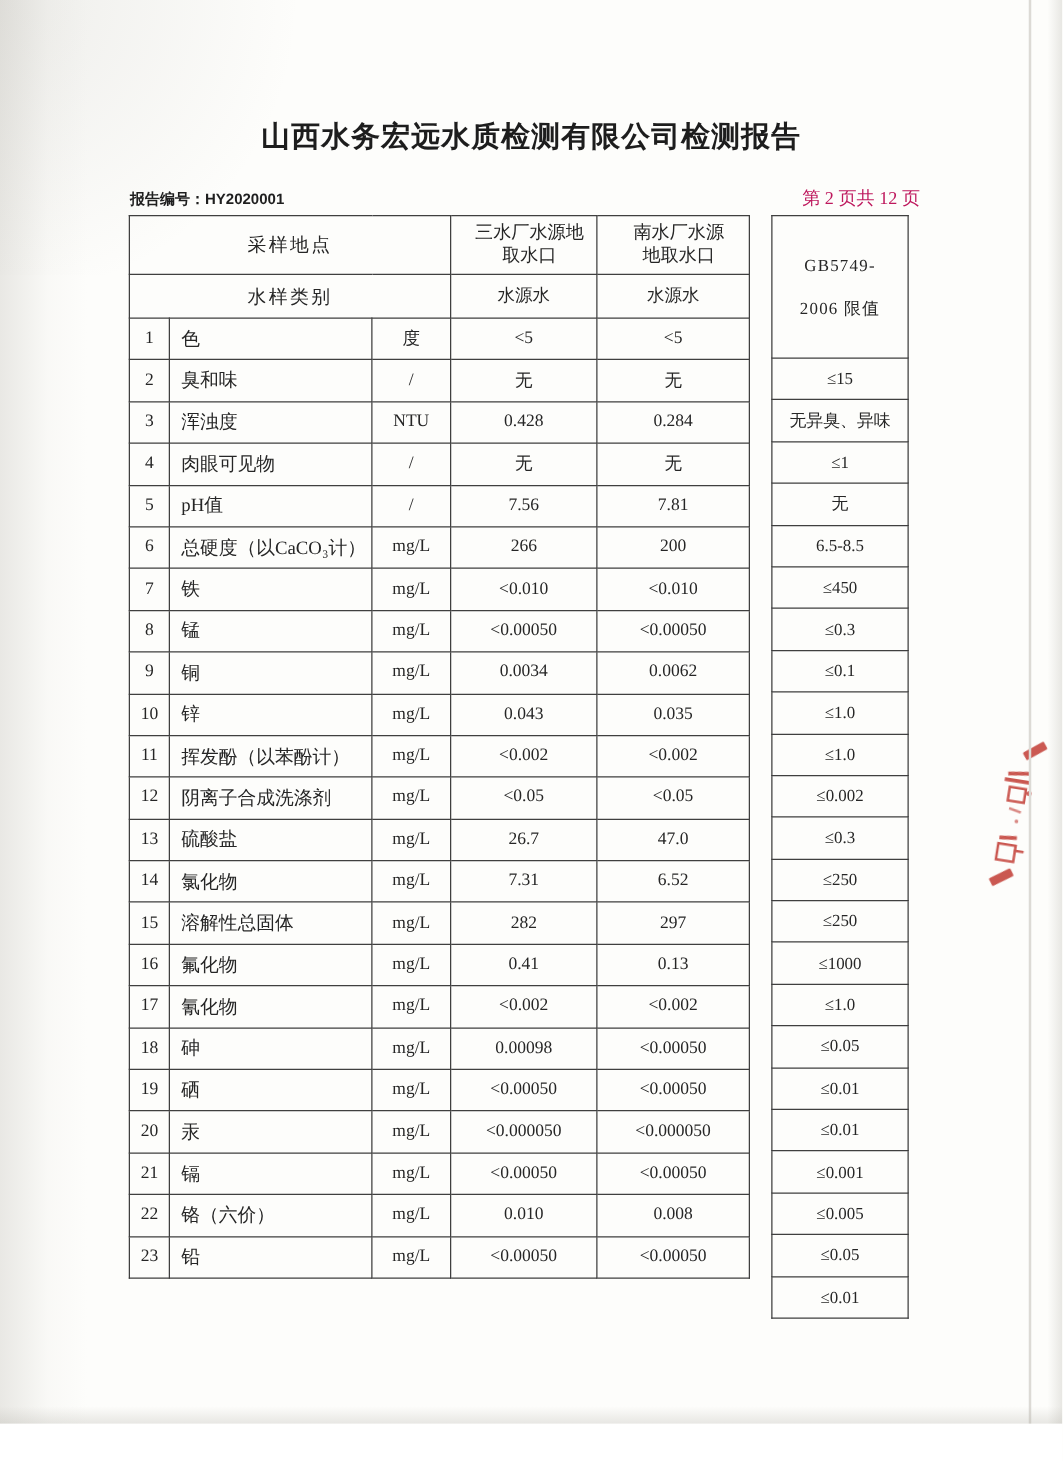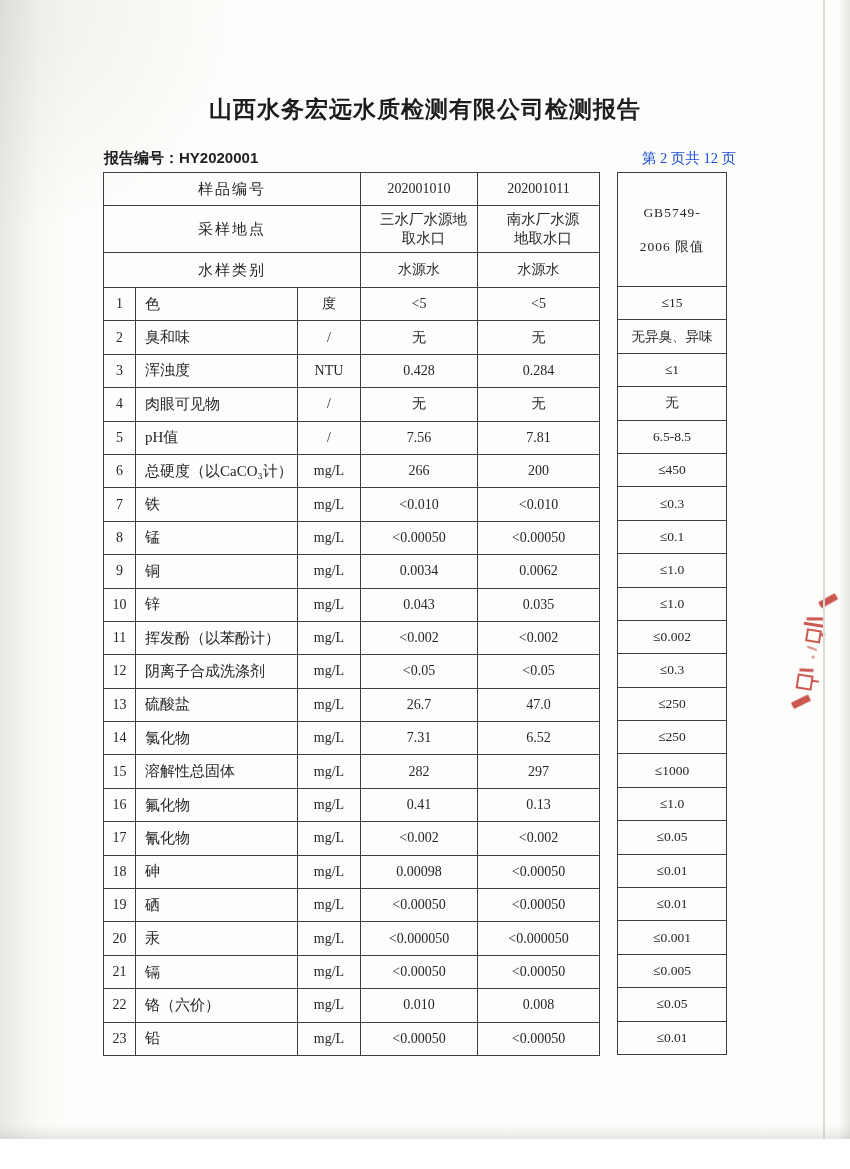--- a/index.html
+++ b/index.html
@@ -26,22 +26,22 @@
   .doc-title{
     position:absolute;left:0;top:94px;width:100%;
     text-align:center;font-size:23px;font-weight:700;letter-spacing:1px;
     font-family:"Liberation Sans","DejaVu Sans",sans-serif;color:#1d1d1d;
   }
   .meta-row{
     position:absolute;left:104px;top:146px;width:632px;height:22px;
     display:flex;justify-content:space-between;align-items:flex-end;
   }
   .report-no{font-family:"Liberation Sans","DejaVu Sans",sans-serif;
-    font-weight:700;font-size:15px;color:#1f1f1f;}
-  .page-info{font-size:14.5px;color:#1d4ed8;}
+    font-weight:700;font-size:12px;color:#1f1f1f;}
+  .page-info{font-size:14.5px;color:#be185d;}
 
   .table-wrap{position:absolute;left:103px;top:172px;display:flex;align-items:flex-start;}
   table{border-collapse:collapse;table-layout:fixed;}
   td{border:1px solid #3f3f3f;text-align:center;vertical-align:middle;
      font-size:14px;color:#262626;padding:0;overflow:hidden;}
   .main-table{width:496px;}
   .main-table col.c-no{width:32px;}
   .main-table col.c-param{width:162px;}
   .main-table col.c-unit{width:63px;}
   .main-table col.c-v1{width:117px;}
@@ -98,25 +98,20 @@
 
     <table class="main-table">
       <colgroup>
         <col class="c-no">
           <col class="c-param">
           <col class="c-unit">
           <col class="c-v1">
           <col class="c-v2">
       </colgroup>
       <thead>
-        <tr class="hrow1">
-          <td colspan="3" class="hlabel">样品编号</td>
-          <td class="num">202001010</td>
-          <td class="num">202001011</td>
-        </tr>
         <tr class="hrow2">
           <td colspan="3" class="hlabel">采样地点</td>
           <td class="prewrap">三水厂水源地
 取水口</td>
           <td class="prewrap">南水厂水源
 地取水口</td>
         </tr>
         <tr class="hrow3">
           <td colspan="3" class="hlabel">水样类别</td>
           <td>水源水</td>

